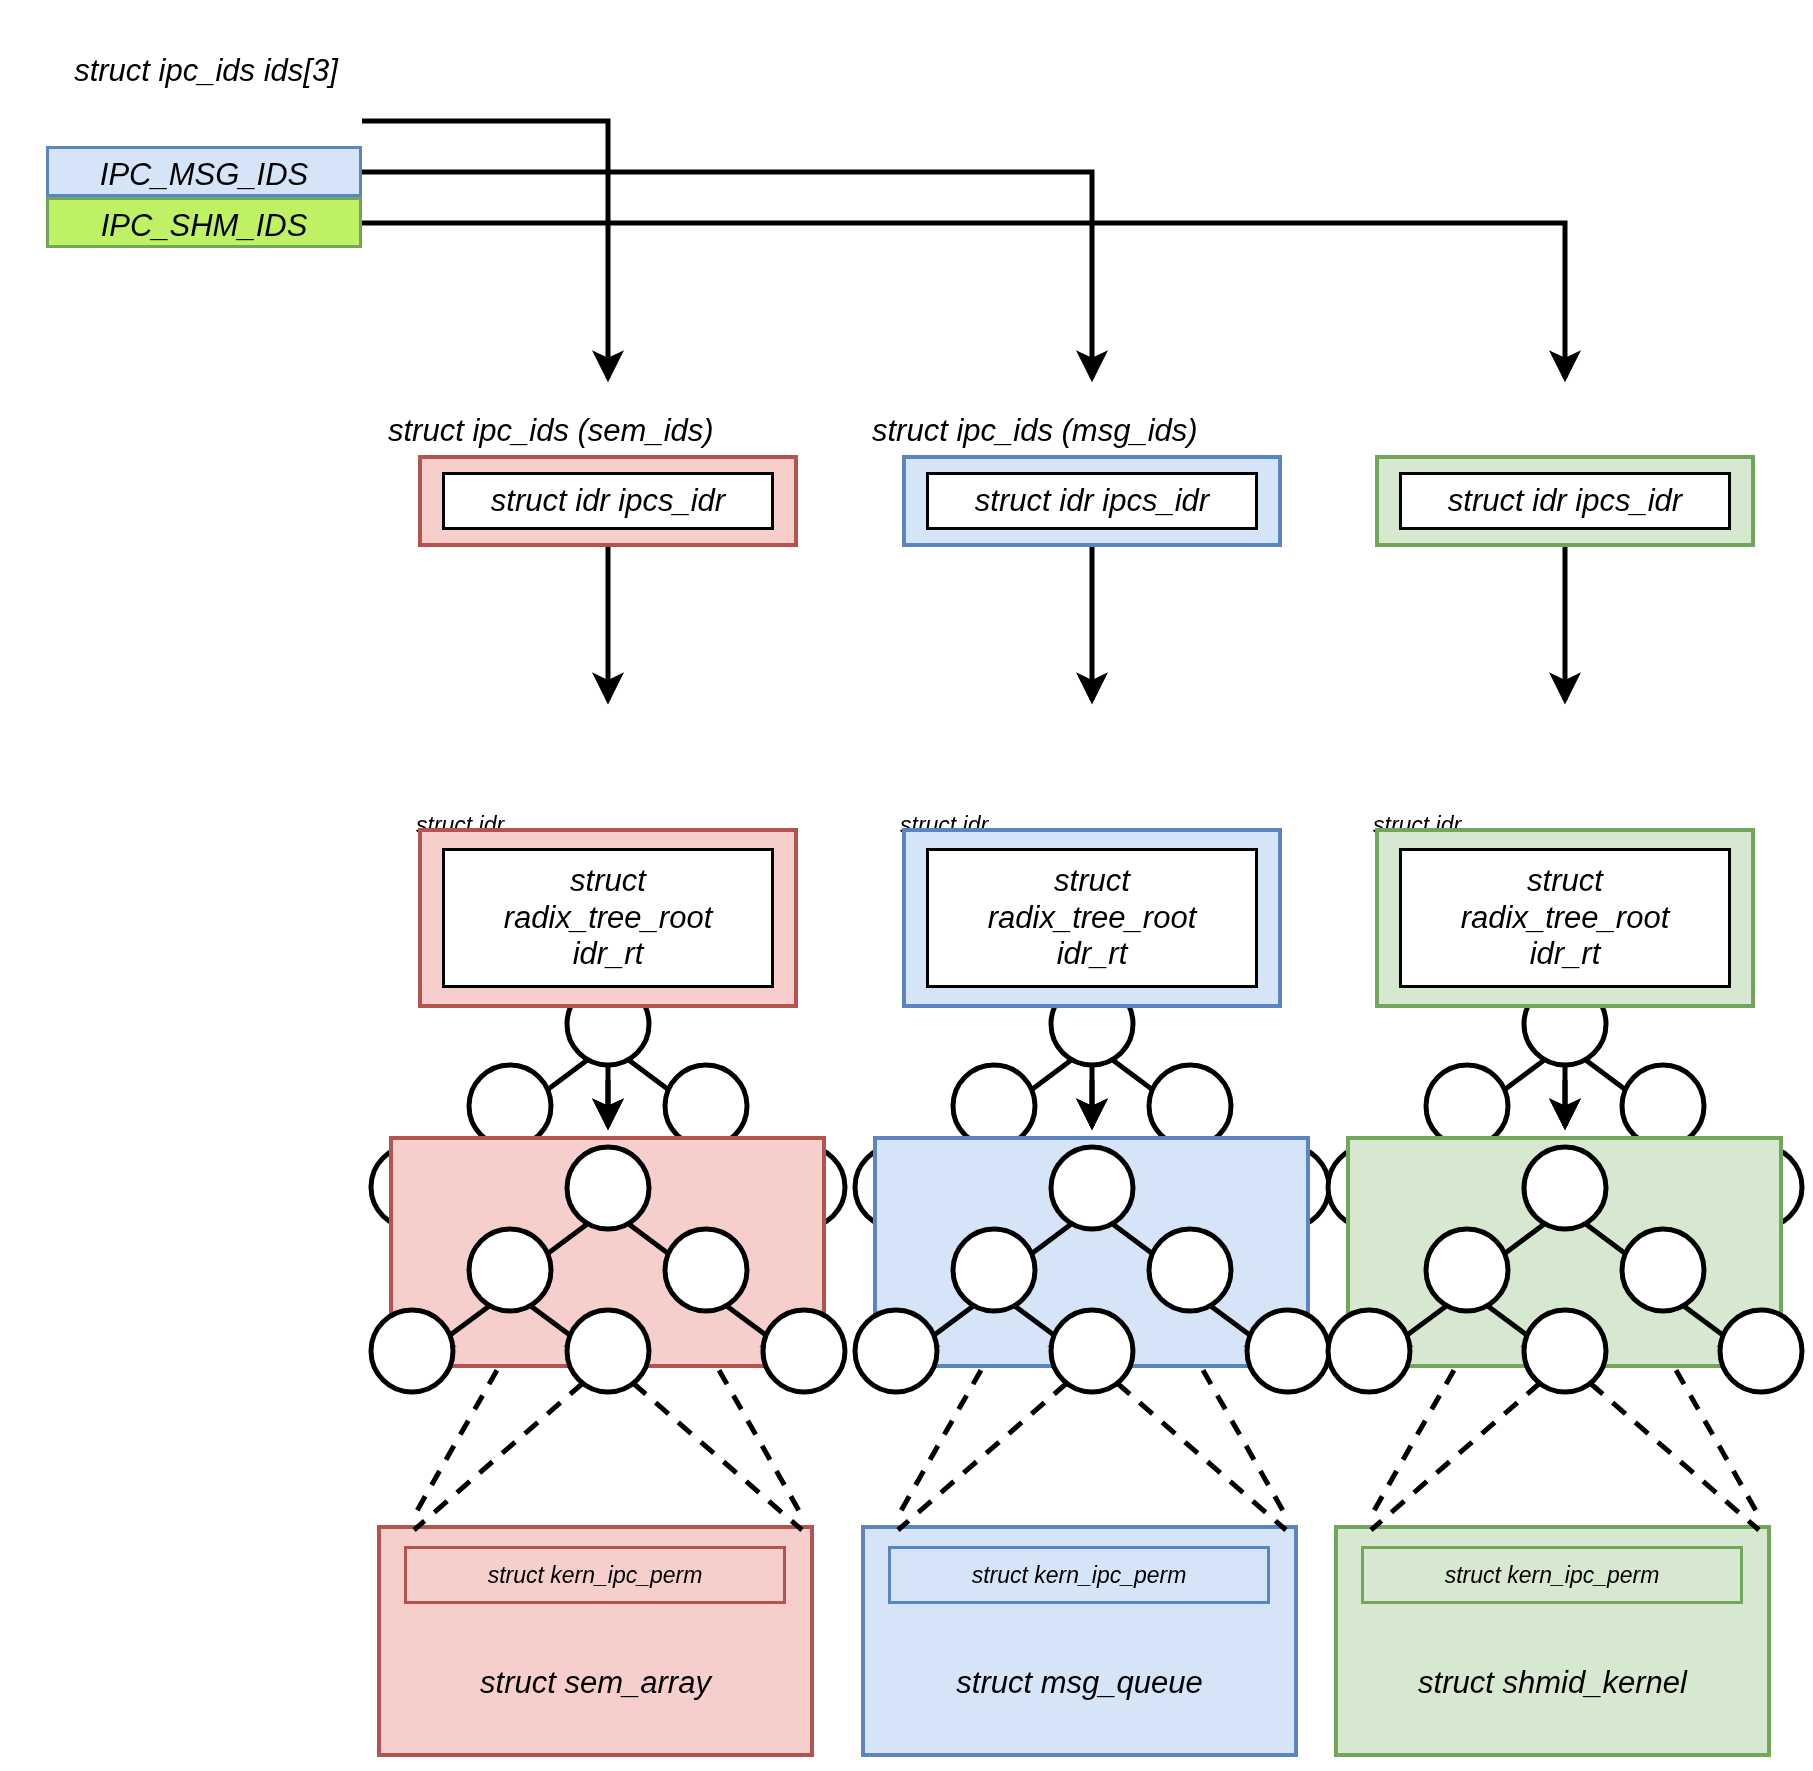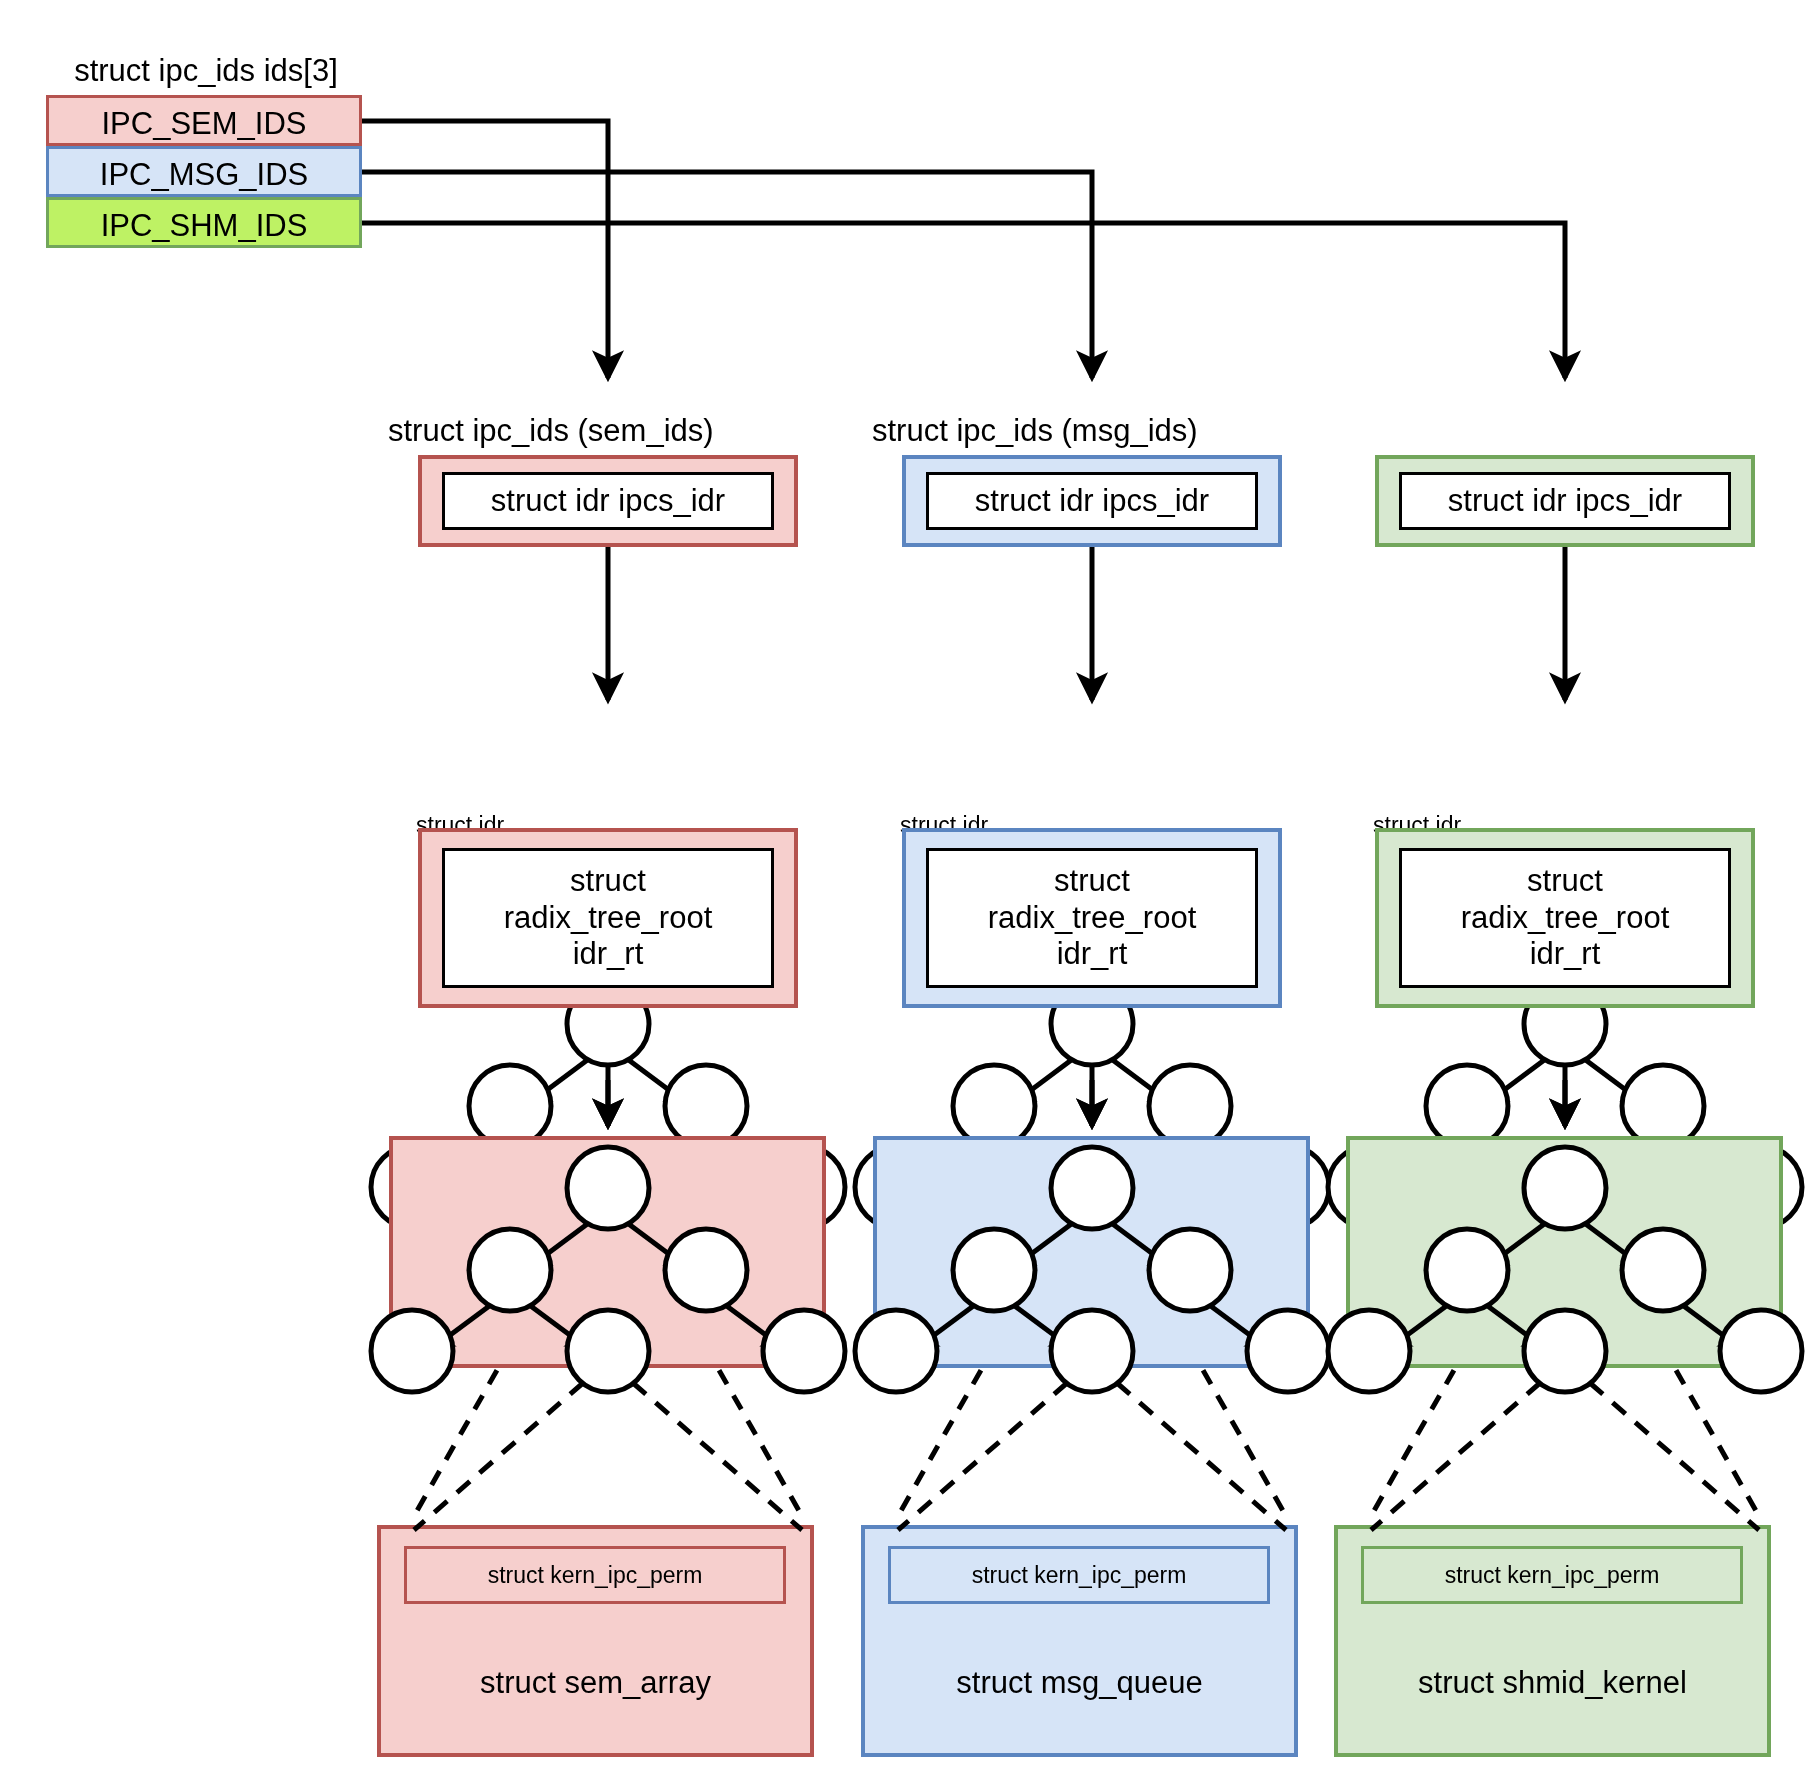--- a/index.html
+++ b/index.html
@@ -1,21 +1,21 @@
 <!DOCTYPE html>
 <html><head>
 <meta charset="utf-8">
 <style>
   html,body{margin:0;padding:0;background:#ffffff;}
   body{
     width:1813px;height:1771px;position:relative;overflow:hidden;
     font-family:"Liberation Sans","DejaVu Sans",sans-serif;
     color:#000;
   }
-  #root{position:absolute;inset:0;}
+  #root{position:absolute;inset:0;font-style:italic;}
   svg.layer{position:absolute;left:0;top:0;width:1813px;height:1771px;overflow:visible;}
   .abs{position:absolute;box-sizing:border-box;}
 
   
   .ids-title{
     left:46px;top:52px;width:320px;height:38px;
     font-size:31px;line-height:38px;text-align:center;white-space:nowrap;
   }
   .ids-cell{
     left:46px;width:316px;height:51px;
@@ -156,21 +156,20 @@
       <line x1="1117" y1="1219" x2="1286" y2="1516" stroke="#000" stroke-width="5" stroke-dasharray="16 13"></line>
     </g>
     <g>
       <line x1="1540" y1="1219" x2="1371" y2="1516" stroke="#000" stroke-width="5" stroke-dasharray="16 13"></line>
       <line x1="1590" y1="1219" x2="1759" y2="1516" stroke="#000" stroke-width="5" stroke-dasharray="16 13"></line>
     </g>
   </svg>
 
   <div class="abs ids-title">struct ipc_ids ids[3]</div>
 
-  <div class="abs ids-cell c0">IPC_SEM_IDS</div>
   <div class="abs ids-cell c1">IPC_MSG_IDS</div>
   <div class="abs ids-cell c2">IPC_SHM_IDS</div>
 
   <div class="abs col-cap" style="left:388px;top:412px;width:440px;">struct ipc_ids (sem_ids)</div>
   <div class="abs panel red" style="left:418px;top:455px;width:380px;height:92px;"></div>
   <div class="abs inner-box" style="left:442px;top:472px;width:332px;height:58px;">struct idr ipcs_idr</div>
 
   <div class="abs sidecap" style="left:416px;top:786px;">struct idr</div>
   <div class="abs panel red" style="left:418px;top:828px;width:380px;height:180px;"></div>
   <div class="abs inner-box" style="left:442px;top:848px;width:332px;height:140px;">struct

